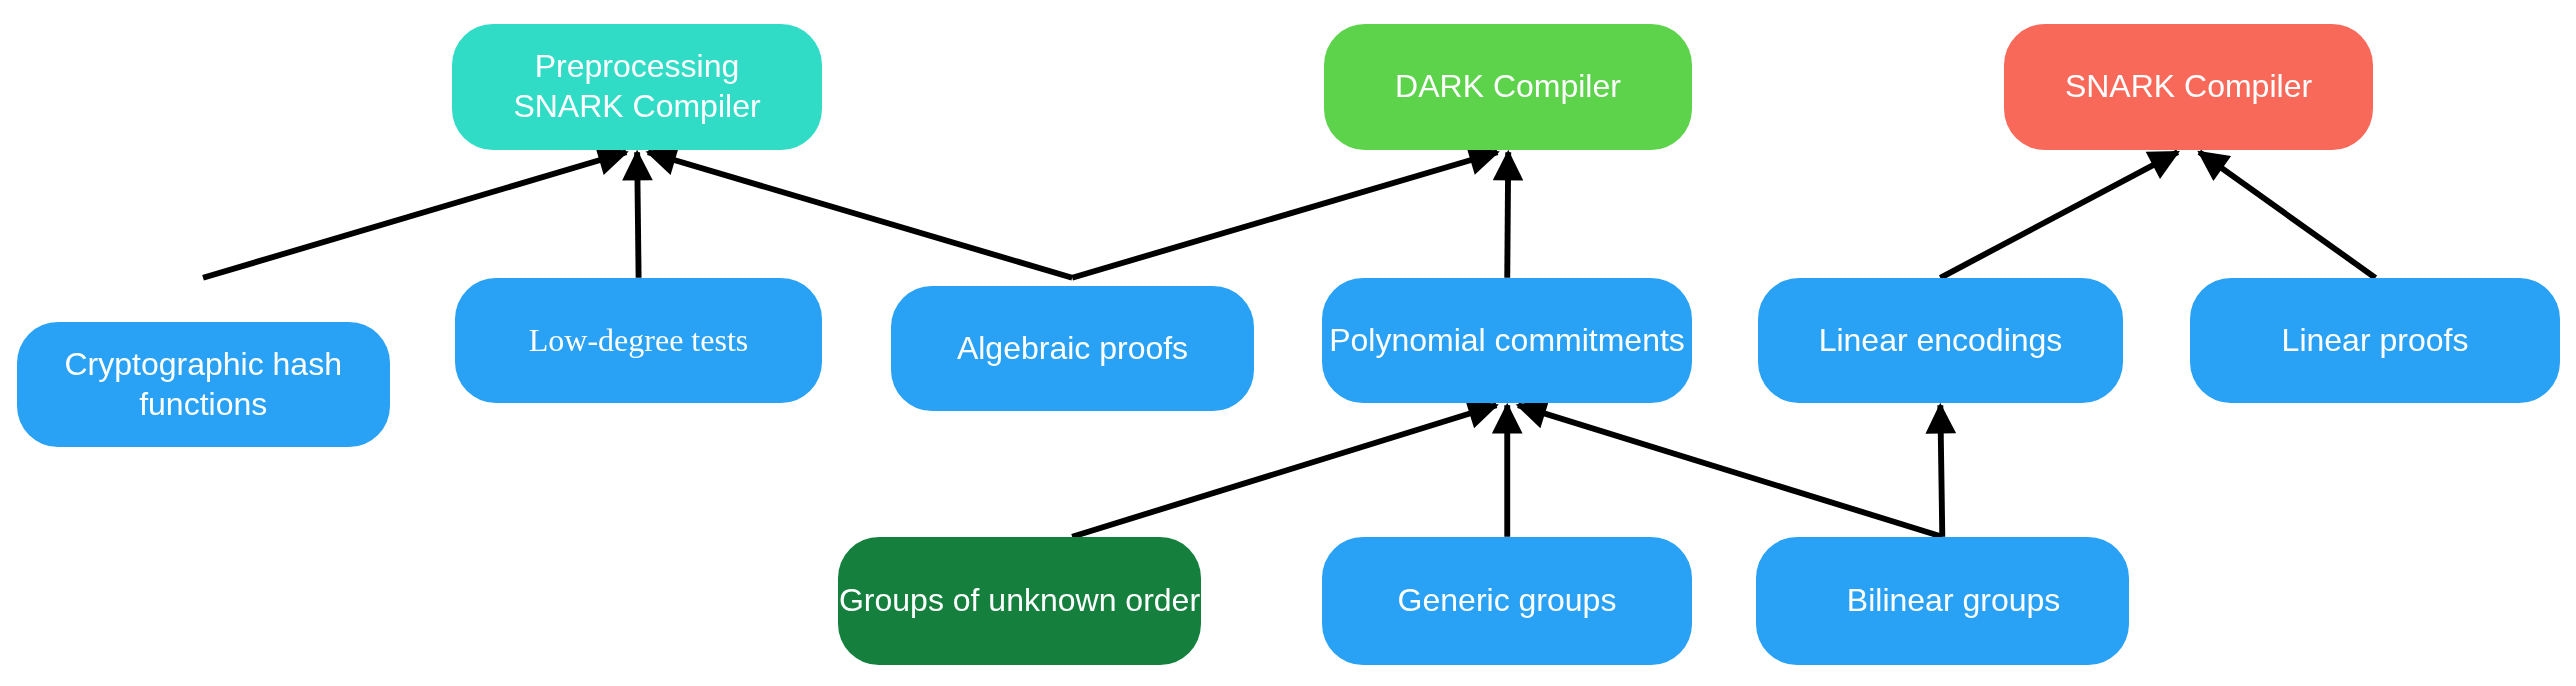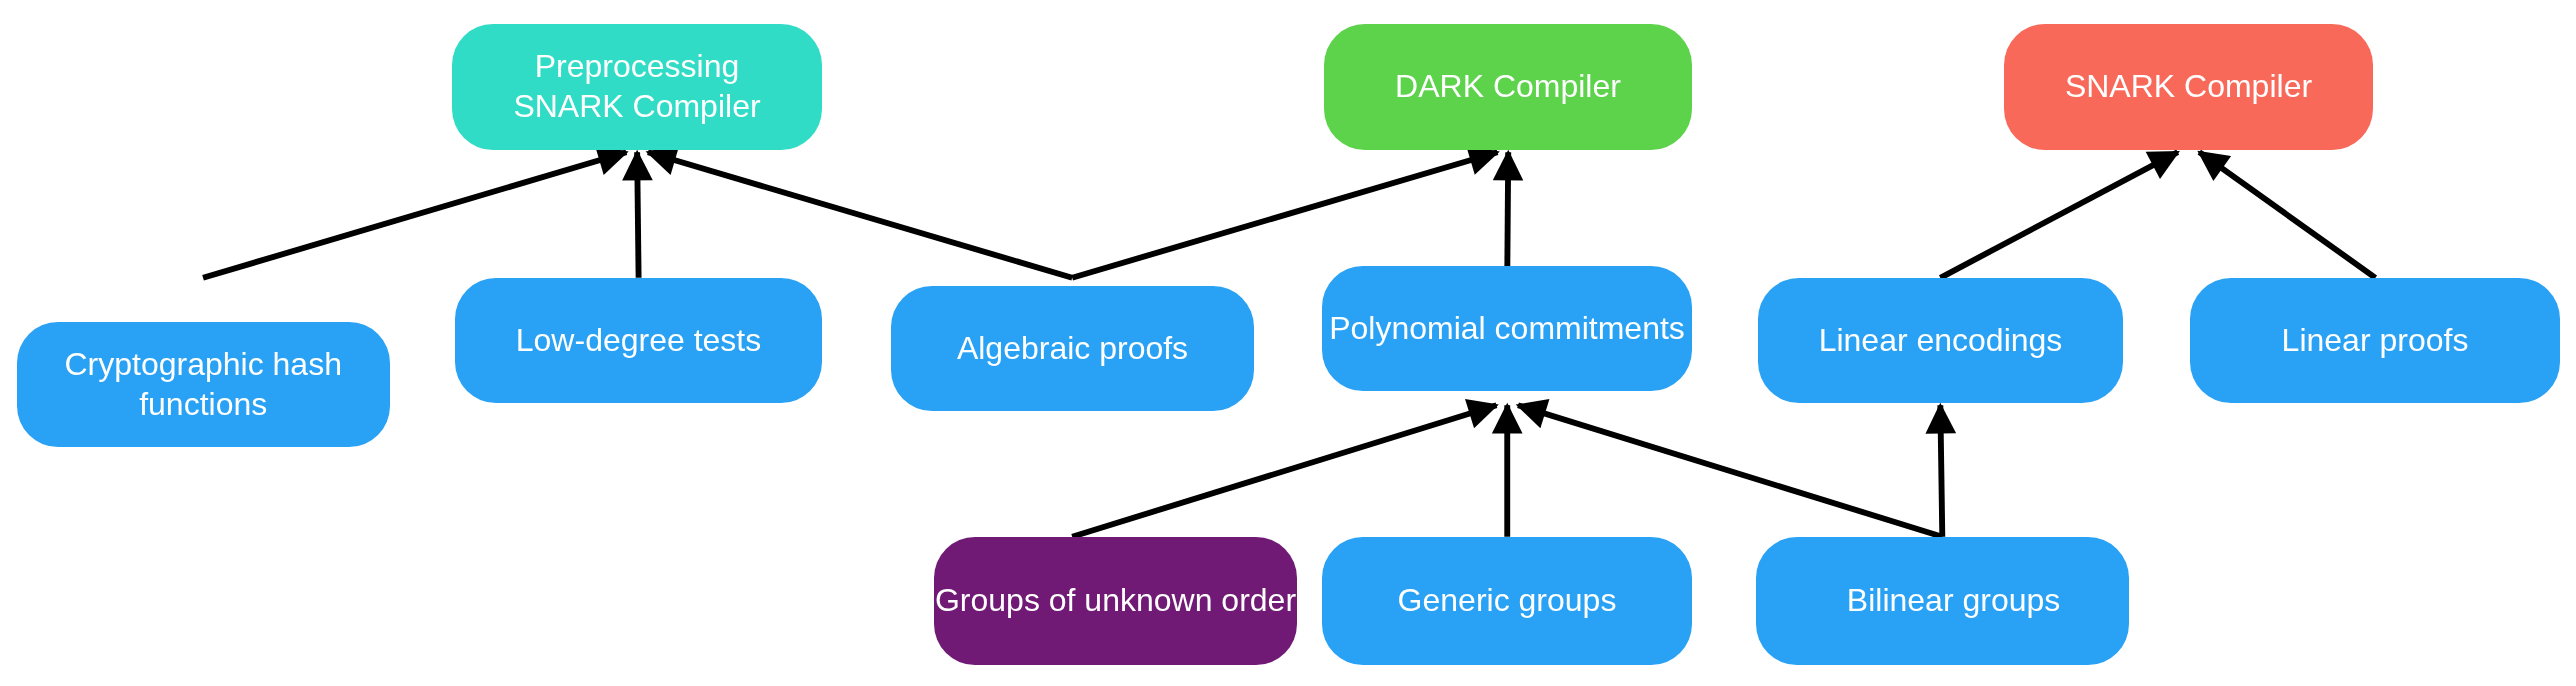--- a/index.html
+++ b/index.html
@@ -64,23 +64,23 @@
         <line x1="1536.5" y1="547" x2="1536.5" y2="413" stroke="#000000" stroke-width="6" marker-end="url(#arrowhead)"></line>
         <line x1="1980" y1="547" x2="1547.5" y2="413" stroke="#000000" stroke-width="6" marker-end="url(#arrowhead)"></line>
         <line x1="1980" y1="547" x2="1978" y2="413" stroke="#000000" stroke-width="6" marker-end="url(#arrowhead)"></line>
       </g>
   </svg>
   <div id="nodes">
       <div class="node wrap2" style="left: 452px; top: 23.5px; width: 370px; height: 126px; background: rgb(48, 220, 198); color: rgb(255, 255, 255);">Preprocessing SNARK Compiler</div>
       <div class="node nowrap" style="left: 1324px; top: 23.5px; width: 368px; height: 126px; background: rgb(93, 210, 75); color: rgb(255, 255, 255);">DARK Compiler</div>
       <div class="node nowrap" style="left: 2004px; top: 23.5px; width: 369px; height: 126px; background: rgb(249, 105, 90); color: rgb(255, 255, 255);">SNARK Compiler</div>
       <div class="node wrap2" style="left: 16.7px; top: 278px; width: 373px; height: 125px; background: rgb(41, 161, 244); color: rgb(255, 255, 255); margin-top: 44px;">Cryptographic hash functions</div>
-      <div class="node nowrap" style="left: 455px; top: 278px; width: 367px; height: 125px; background: rgb(41, 161, 244); color: rgb(255, 255, 255);">Low-degree tests</div>
+      <div class="node nowrap" style="left: 455px; top: 278px; width: 367px; height: 125px; background: rgb(41, 161, 244); color: rgb(255, 255, 255); font-family: Liberation Serif, serif;">Low-degree tests</div>
       <div class="node nowrap" style="left: 891px; top: 286px; width: 363px; height: 125px; background: rgb(41, 161, 244); color: rgb(255, 255, 255);">Algebraic proofs</div>
-      <div class="node nowrap" style="left: 1322px; top: 266px; width: 370px; height: 125px; background: rgb(41, 161, 244); color: rgb(255, 255, 255);">Polynomial commitments</div>
+      <div class="node nowrap" style="left: 1322px; top: 278px; width: 370px; height: 125px; background: rgb(41, 161, 244); color: rgb(255, 255, 255);">Polynomial commitments</div>
       <div class="node nowrap" style="left: 1758px; top: 278px; width: 365px; height: 125px; background: rgb(41, 161, 244); color: rgb(255, 255, 255);">Linear encodings</div>
       <div class="node nowrap" style="left: 2190px; top: 278px; width: 370px; height: 125px; background: rgb(41, 161, 244); color: rgb(255, 255, 255);">Linear proofs</div>
-      <div class="node nowrap" style="left: 934px; top: 537px; width: 363px; height: 128px; background: #701a75; color: rgb(255, 255, 255);">Groups of unknown order</div>
+      <div class="node nowrap" style="left: 838px; top: 537px; width: 363px; height: 128px; background: #15803d; color: rgb(255, 255, 255);">Groups of unknown order</div>
       <div class="node nowrap" style="left: 1322px; top: 537px; width: 370px; height: 128px; background: rgb(41, 161, 244); color: rgb(255, 255, 255);">Generic groups</div>
       <div class="node nowrap" style="left: 1756px; top: 537px; width: 373px; height: 128px; background: rgb(41, 161, 244); color: rgb(255, 255, 255); padding-left: 28px;">Bilinear groups</div>
     </div>
 </div>
 
 
 </body></html>

